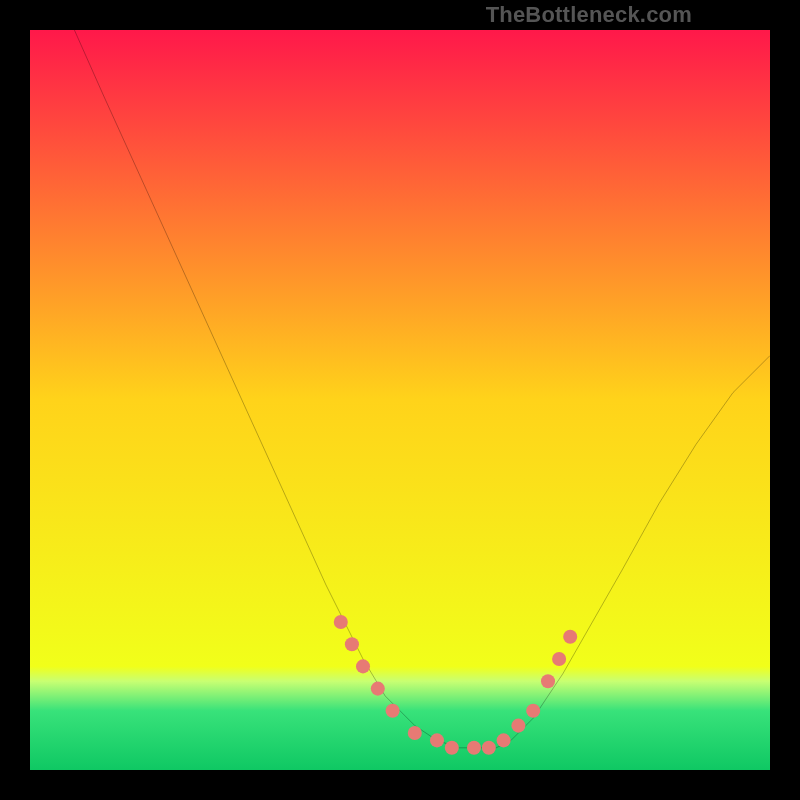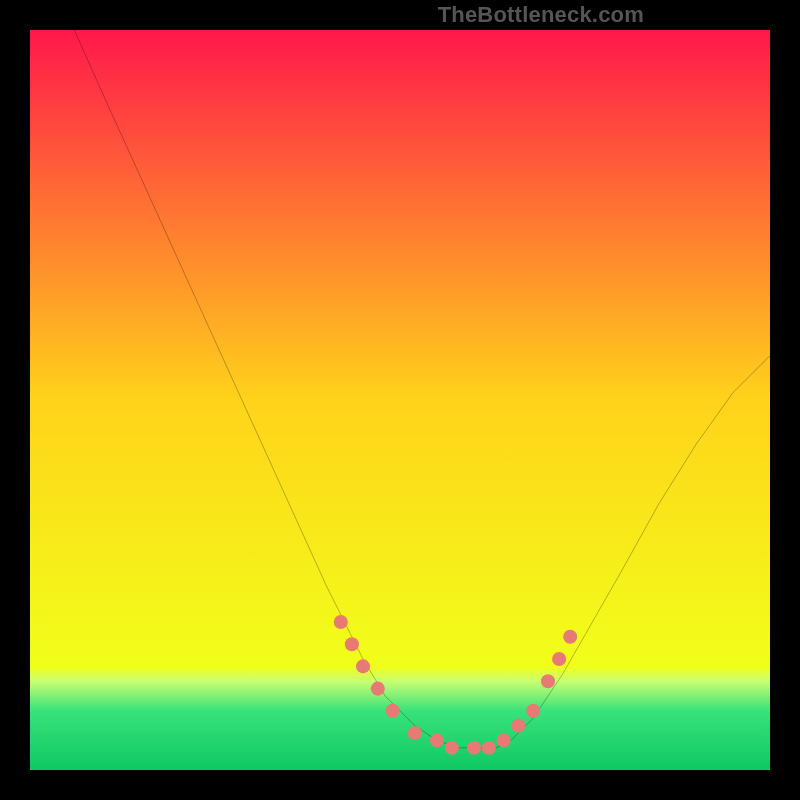--- a/index.html
+++ b/index.html
@@ -9,20 +9,21 @@
     height: 800px;
     background: #000;
     overflow: hidden;
     font-family: Arial, Helvetica, sans-serif;
   }
   .frame {
     position: relative;
     width: 652px;
     height: 800px;
     background: #000;
+    padding-left: 48px;
   }
   .watermark {
     position: absolute;
     top: 2px;
     right: 8px;
     color: #555;
     font-size: 22px;
     font-weight: 600;
     letter-spacing: 0.2px;
     z-index: 10;

